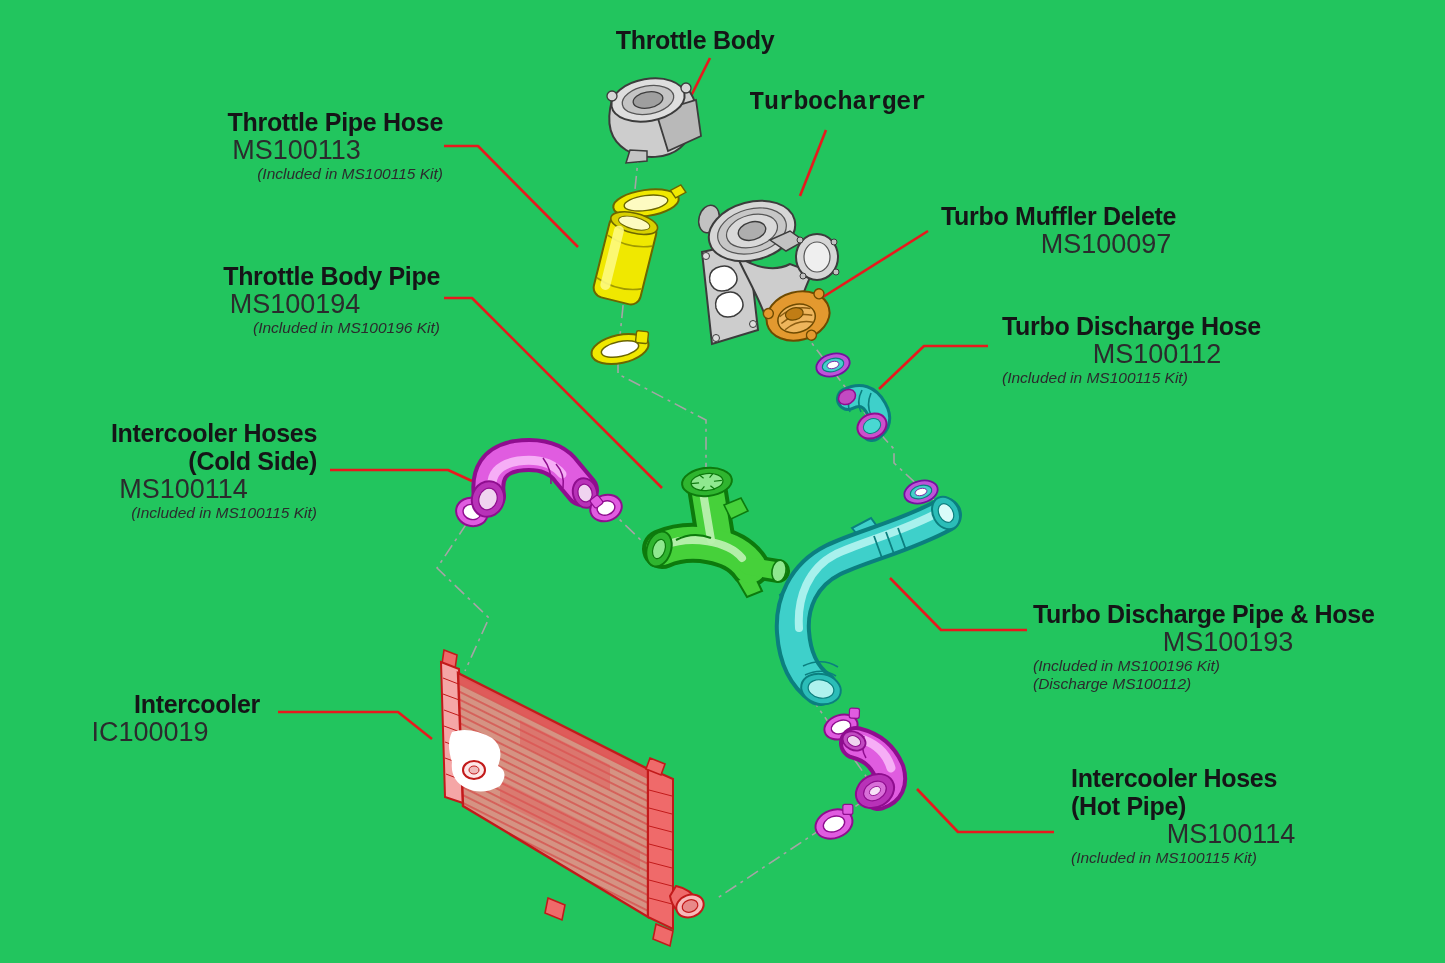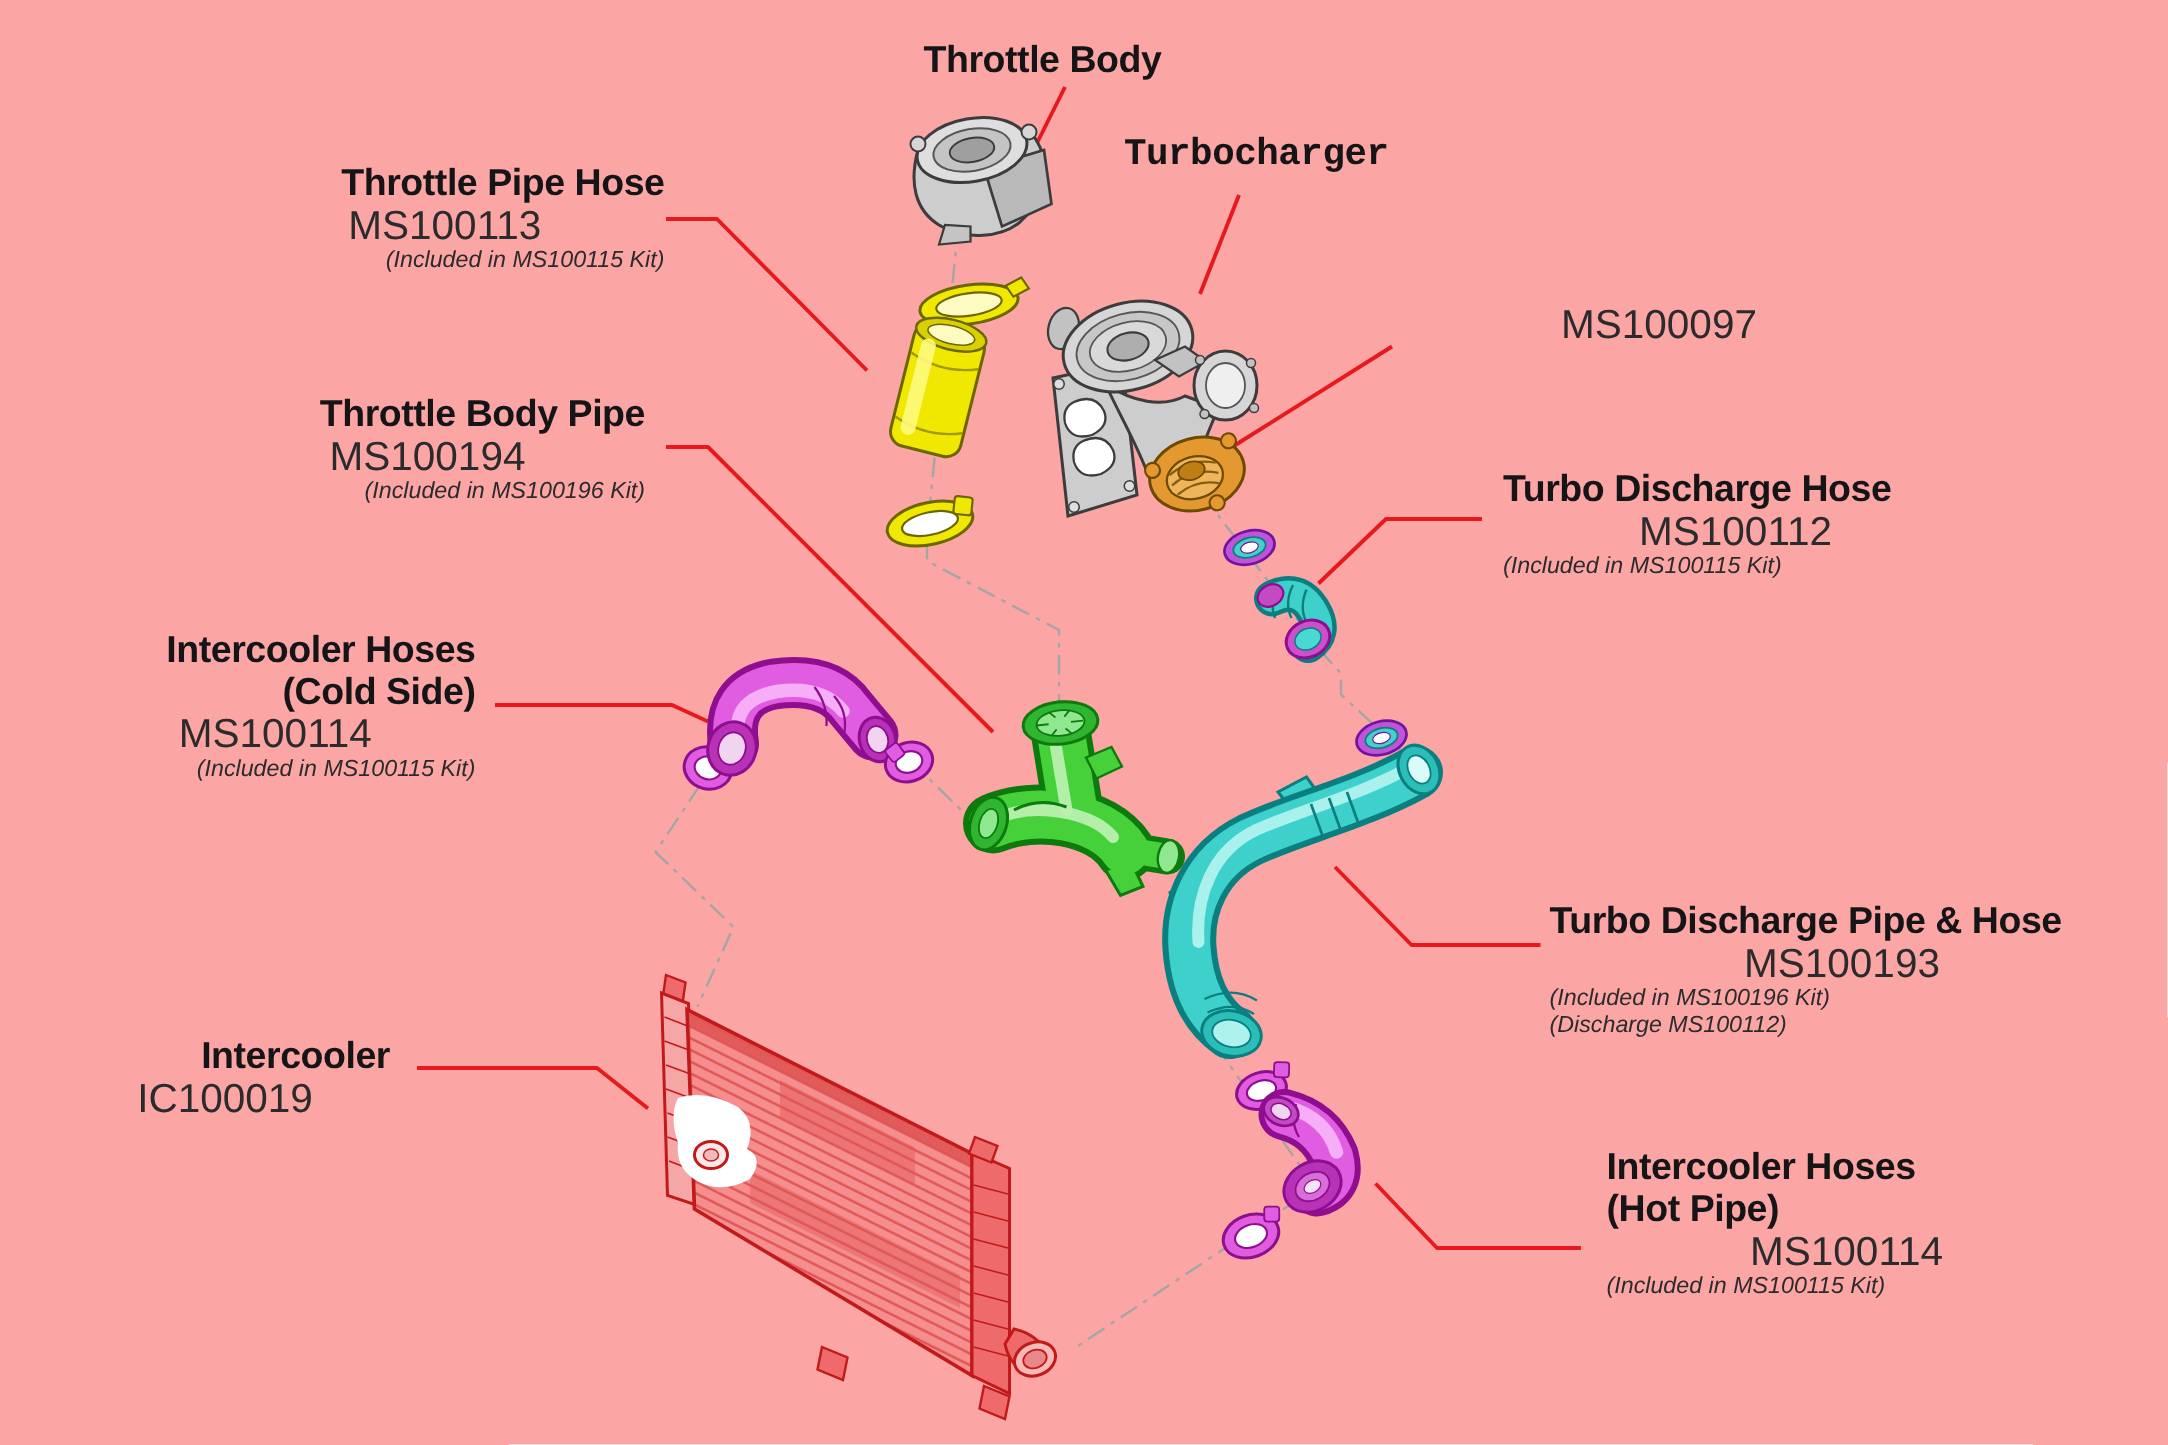--- a/index.html
+++ b/index.html
@@ -1,16 +1,16 @@
 <!DOCTYPE html>
 <html><head>
 <meta charset="utf-8">
 <style>
   html,body{margin:0;padding:0;background:#fff;}
-  #stage{position:relative;width:1445px;height:963px;background:#fca5a5;overflow:hidden;
+  #stage{position:relative;width:1445px;height:963px;background:#22c55e;overflow:hidden;
          font-family:"Liberation Sans",sans-serif;color:#1d1d1f;}
   #art{position:absolute;left:0;top:0;width:1445px;height:963px;}
   .label{position:absolute;}
   .al-r{text-align:right;}
   .al-c{text-align:center;}
   .title{font-weight:700;font-size:25px;line-height:28px;letter-spacing:-0.3px;color:#151517;}
   .pn{font-weight:400;font-size:27px;line-height:29px;color:#2b2b2d;text-align:center;}
   .note{font-style:italic;font-size:15.5px;line-height:17.5px;color:#2b2b2d;}
   .cl{fill:none;stroke:#a5a5a5;stroke-width:1.6;stroke-dasharray:13 5 3 5;}
   .ldr{fill:none;stroke:#e8191d;stroke-width:2.6;stroke-linejoin:round;}
@@ -250,39 +250,40 @@
   <div class="label al-c" style="left:705px;top:89px;width:265px;font-family:Liberation Mono, monospace;">
     <div class="title">Turbocharger</div>
   </div>
 
   <div class="label al-r" style="left:150px;top:108px;width:293px;">
     <div class="title">Throttle Pipe Hose</div>
     <div class="pn">MS100113</div>
     <div class="note">(Included in MS100115 Kit)</div>
   </div>
 
-  <div class="label al-r" style="left:140px;top:262px;width:290px;">
+  <div class="label al-r" style="left:150px;top:262px;width:290px;">
     <div class="title">Throttle Body Pipe</div>
     <div class="pn">MS100194</div>
     <div class="note">(Included in MS100196 Kit)</div>
   </div>
 
   <div class="label al-r" style="left:50px;top:419px;width:267px;">
     <div class="title">Intercooler Hoses</div>
     <div class="title">(Cold Side)</div>
     <div class="pn">MS100114</div>
     <div class="note">(Included in MS100115 Kit)</div>
   </div>
 
   <div class="label al-r" style="left:40px;top:690px;width:220px;">
     <div class="title">Intercooler</div>
     <div class="pn">IC100019</div>
   </div>
 
   <div class="label" style="left:941px;top:202px;width:330px;">
+    <div class="title">Turbo Muffler Delete</div>
     <div class="pn">MS100097</div>
   </div>
 
   <div class="label" style="left:1002px;top:312px;width:310px;">
     <div class="title">Turbo Discharge Hose</div>
     <div class="pn">MS100112</div>
     <div class="note">(Included in MS100115 Kit)</div>
   </div>
 
   <div class="label" style="left:1033px;top:600px;width:390px;">

